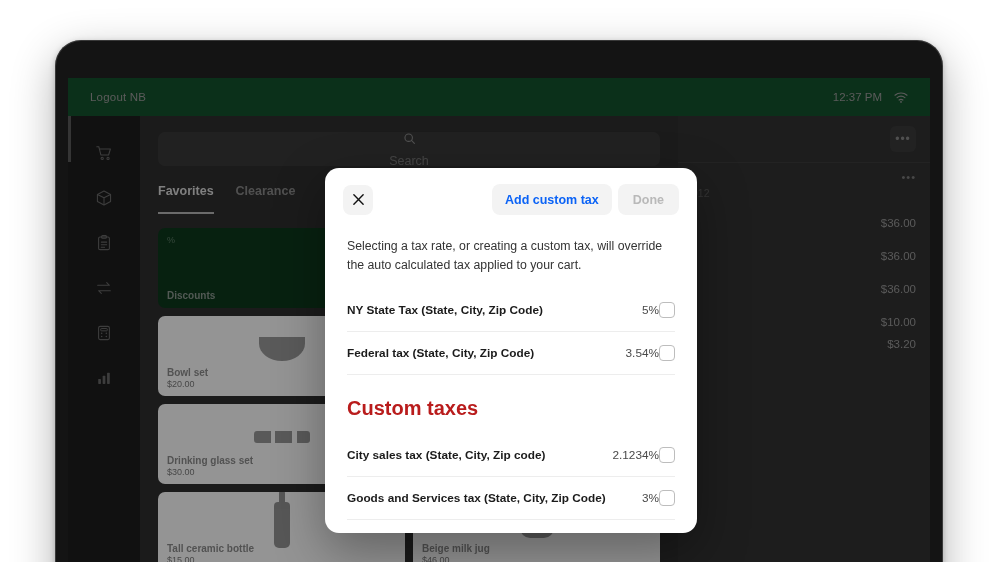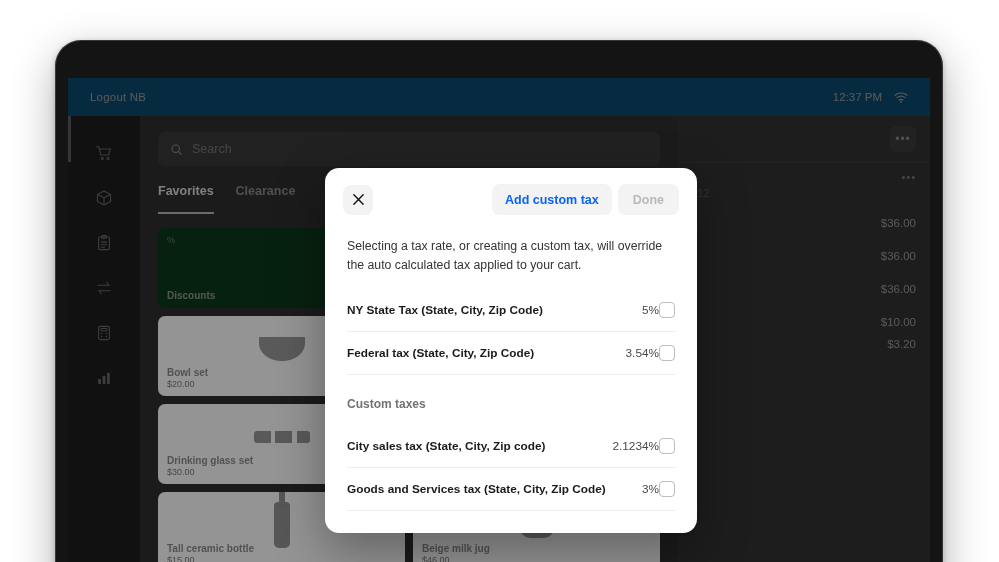--- a/index.html
+++ b/index.html
@@ -50,21 +50,21 @@
     background: #2d2d2d;
     overflow: hidden;
   }
 
   
   .status-bar {
     position: absolute;
     left: 0; top: 0;
     width: 100%;
     height: 38px;
-    background: #0c4a6e;
+    background: #14532d;
     display: flex;
     align-items: center;
     padding: 0 22px;
     color: #9a9a9a;
   }
   .status-left { font-size: 11.5px; letter-spacing: .2px; color: #9d9d9d; }
   .status-right {
     margin-left: auto;
     display: flex;
     align-items: center;
@@ -125,20 +125,21 @@
   .search-bar {
     height: 34px;
     background: #3a3a3a;
     border-radius: 7px;
     display: flex;
     align-items: center;
     gap: 9px;
     padding: 0 12px;
     color: #7e7e7e;
     font-size: 12px;
+    flex-direction: column;
   }
   .search-bar svg { display: block; flex: 0 0 auto; }
   .search-placeholder { color: #777777; font-size: 12.5px; }
 
   .tabs {
     display: flex;
     gap: 22px;
     margin-top: 18px;
     font-size: 12.5px;
   }
@@ -365,23 +366,23 @@
     margin-top: 6px;
   }
   .modal-desc {
     margin-top: 10px;
     font-size: 12.3px;
     line-height: 1.55;
     color: #343434;
     max-width: 408px;
   }
   .section-title {
-    font-size: 12px;
+    font-size: 20px;
     font-weight: 700;
-    color: #737373;
+    color: #b91c1c;
     margin-top: 22px;
     margin-bottom: 10px;
   }
   .tax-list { margin-top: 14px; }
   .tax-row {
     display: flex;
     align-items: center;
     padding: 13px 0;
     border-bottom: 1px solid #ededed;
   }

